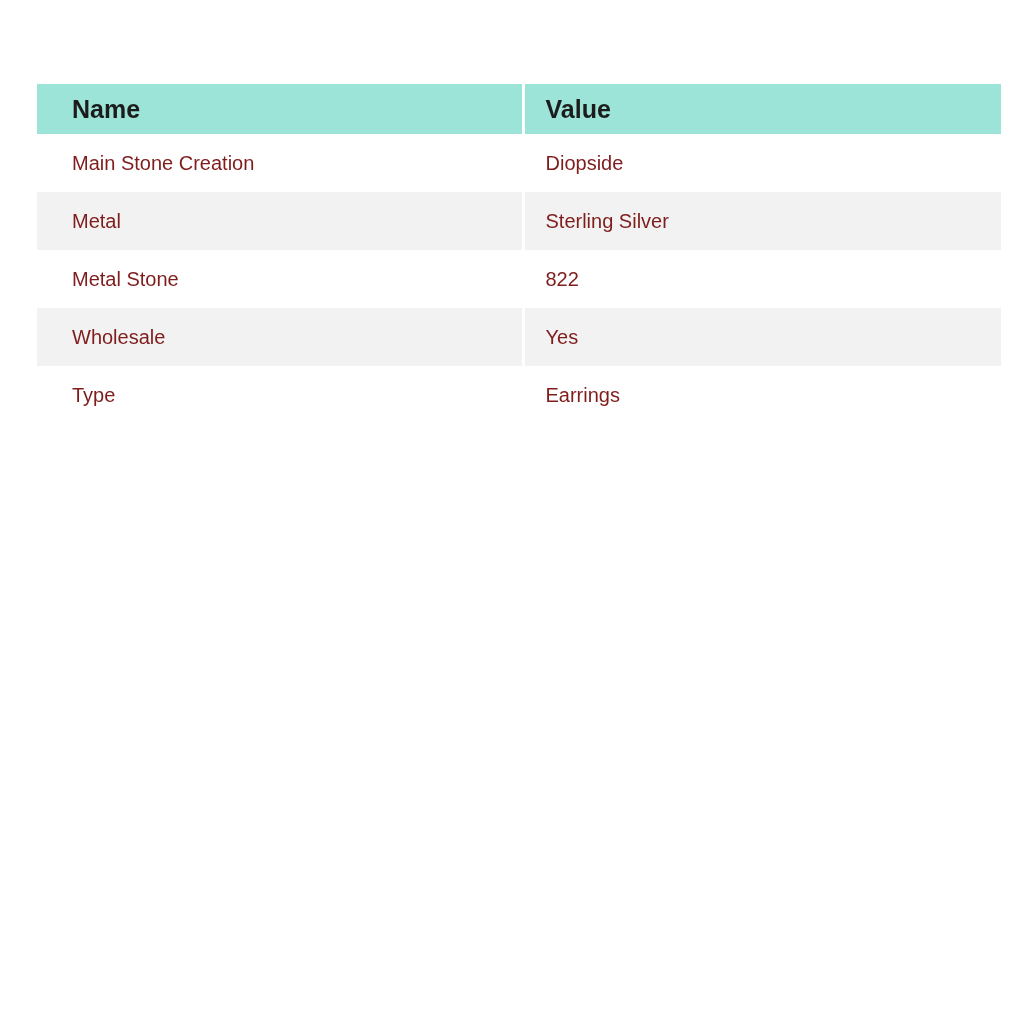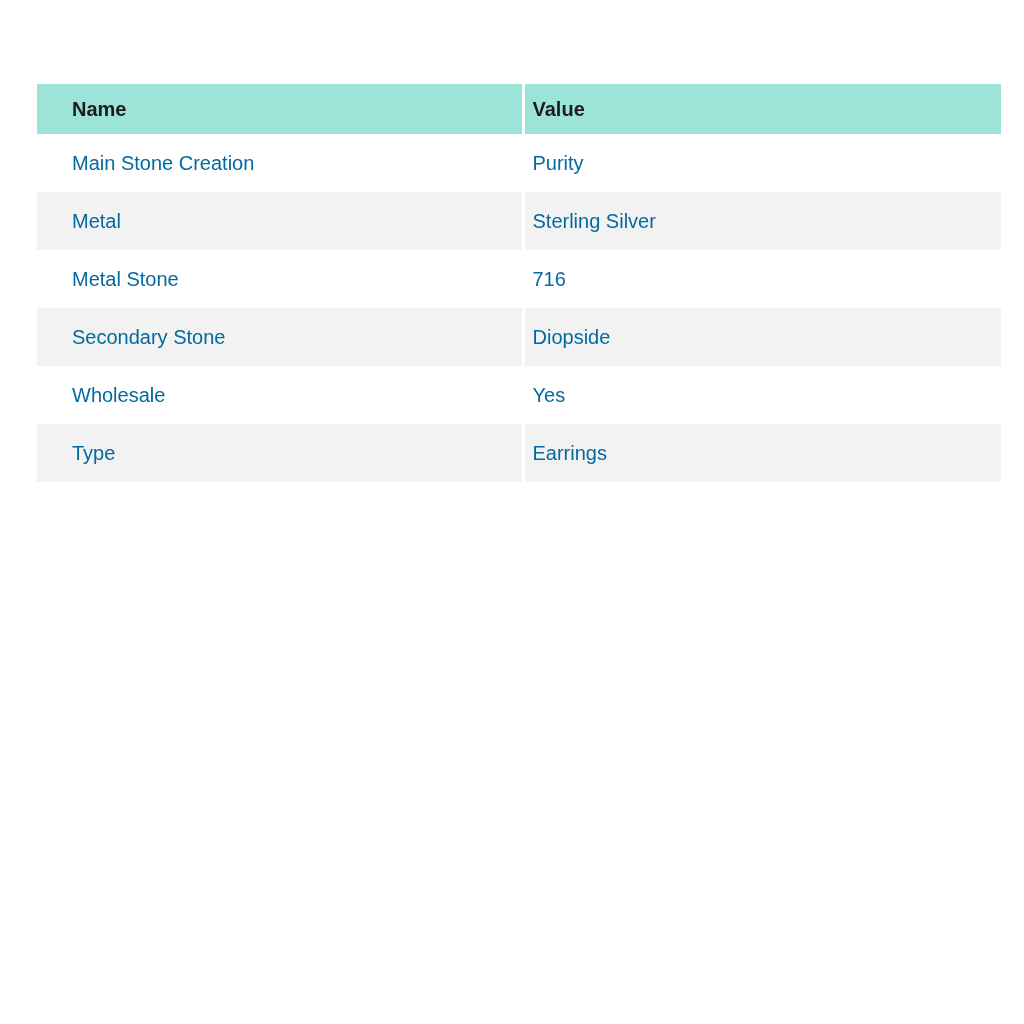--- a/index.html
+++ b/index.html
@@ -25,34 +25,34 @@
     border-collapse: collapse;
     table-layout: fixed;
     font-size: 20px;
   }
   table.spec-table th {
     background: #9ce3d8;
     text-align: left;
     font-weight: 600;
     height: 50px;
     padding: 0 0 0 35px;
-    font-size: 20px;
+    font-size: 25px;
   }
   table.spec-table col.name-col-w { width: 486px; }
   table.spec-table col.value-col-w { width: 478px; }
   table.spec-table th.value-col,
   table.spec-table td.value-col {
     border-left: 3px solid #ffffff;
-    padding-left: 8px;
+    padding-left: 21px;
   }
   table.spec-table td {
     height: 58px;
     padding: 0 0 0 35px;
     font-weight: 400;
-    color: #0369a1;
+    color: #7f1d1d;
   }
   table.spec-table tbody tr { background: #ffffff; }
   table.spec-table tbody tr:nth-child(even) { background: #f2f2f2; }
 </style>
 </head>
 <body>
 
 <div class="page">
   <table class="spec-table">
     <colgroup>
@@ -61,33 +61,29 @@
     </colgroup>
     <thead>
       <tr>
         <th>Name</th>
         <th class="value-col">Value</th>
       </tr>
     </thead>
     <tbody>
         <tr>
           <td>Main Stone Creation</td>
-          <td class="value-col">Purity</td>
+          <td class="value-col">Diopside</td>
         </tr>
         <tr>
           <td>Metal</td>
           <td class="value-col">Sterling Silver</td>
         </tr>
         <tr>
           <td>Metal Stone</td>
-          <td class="value-col">716</td>
-        </tr>
-        <tr>
-          <td>Secondary Stone</td>
-          <td class="value-col">Diopside</td>
+          <td class="value-col">822</td>
         </tr>
         <tr>
           <td>Wholesale</td>
           <td class="value-col">Yes</td>
         </tr>
         <tr>
           <td>Type</td>
           <td class="value-col">Earrings</td>
         </tr>
       </tbody>

